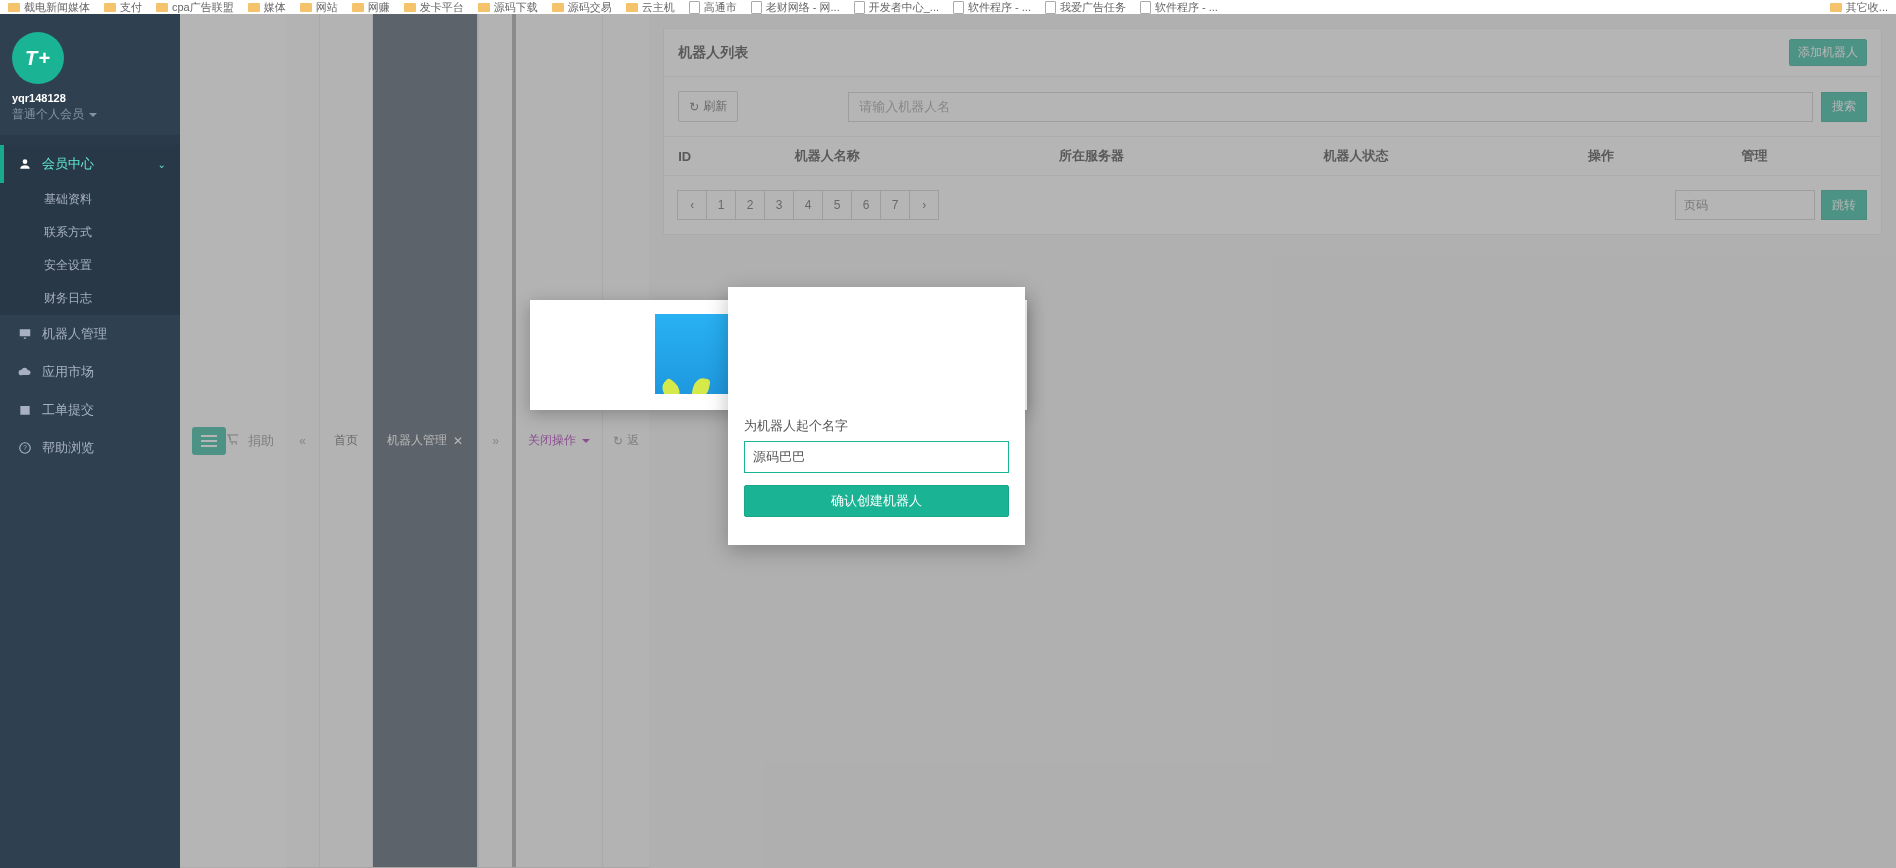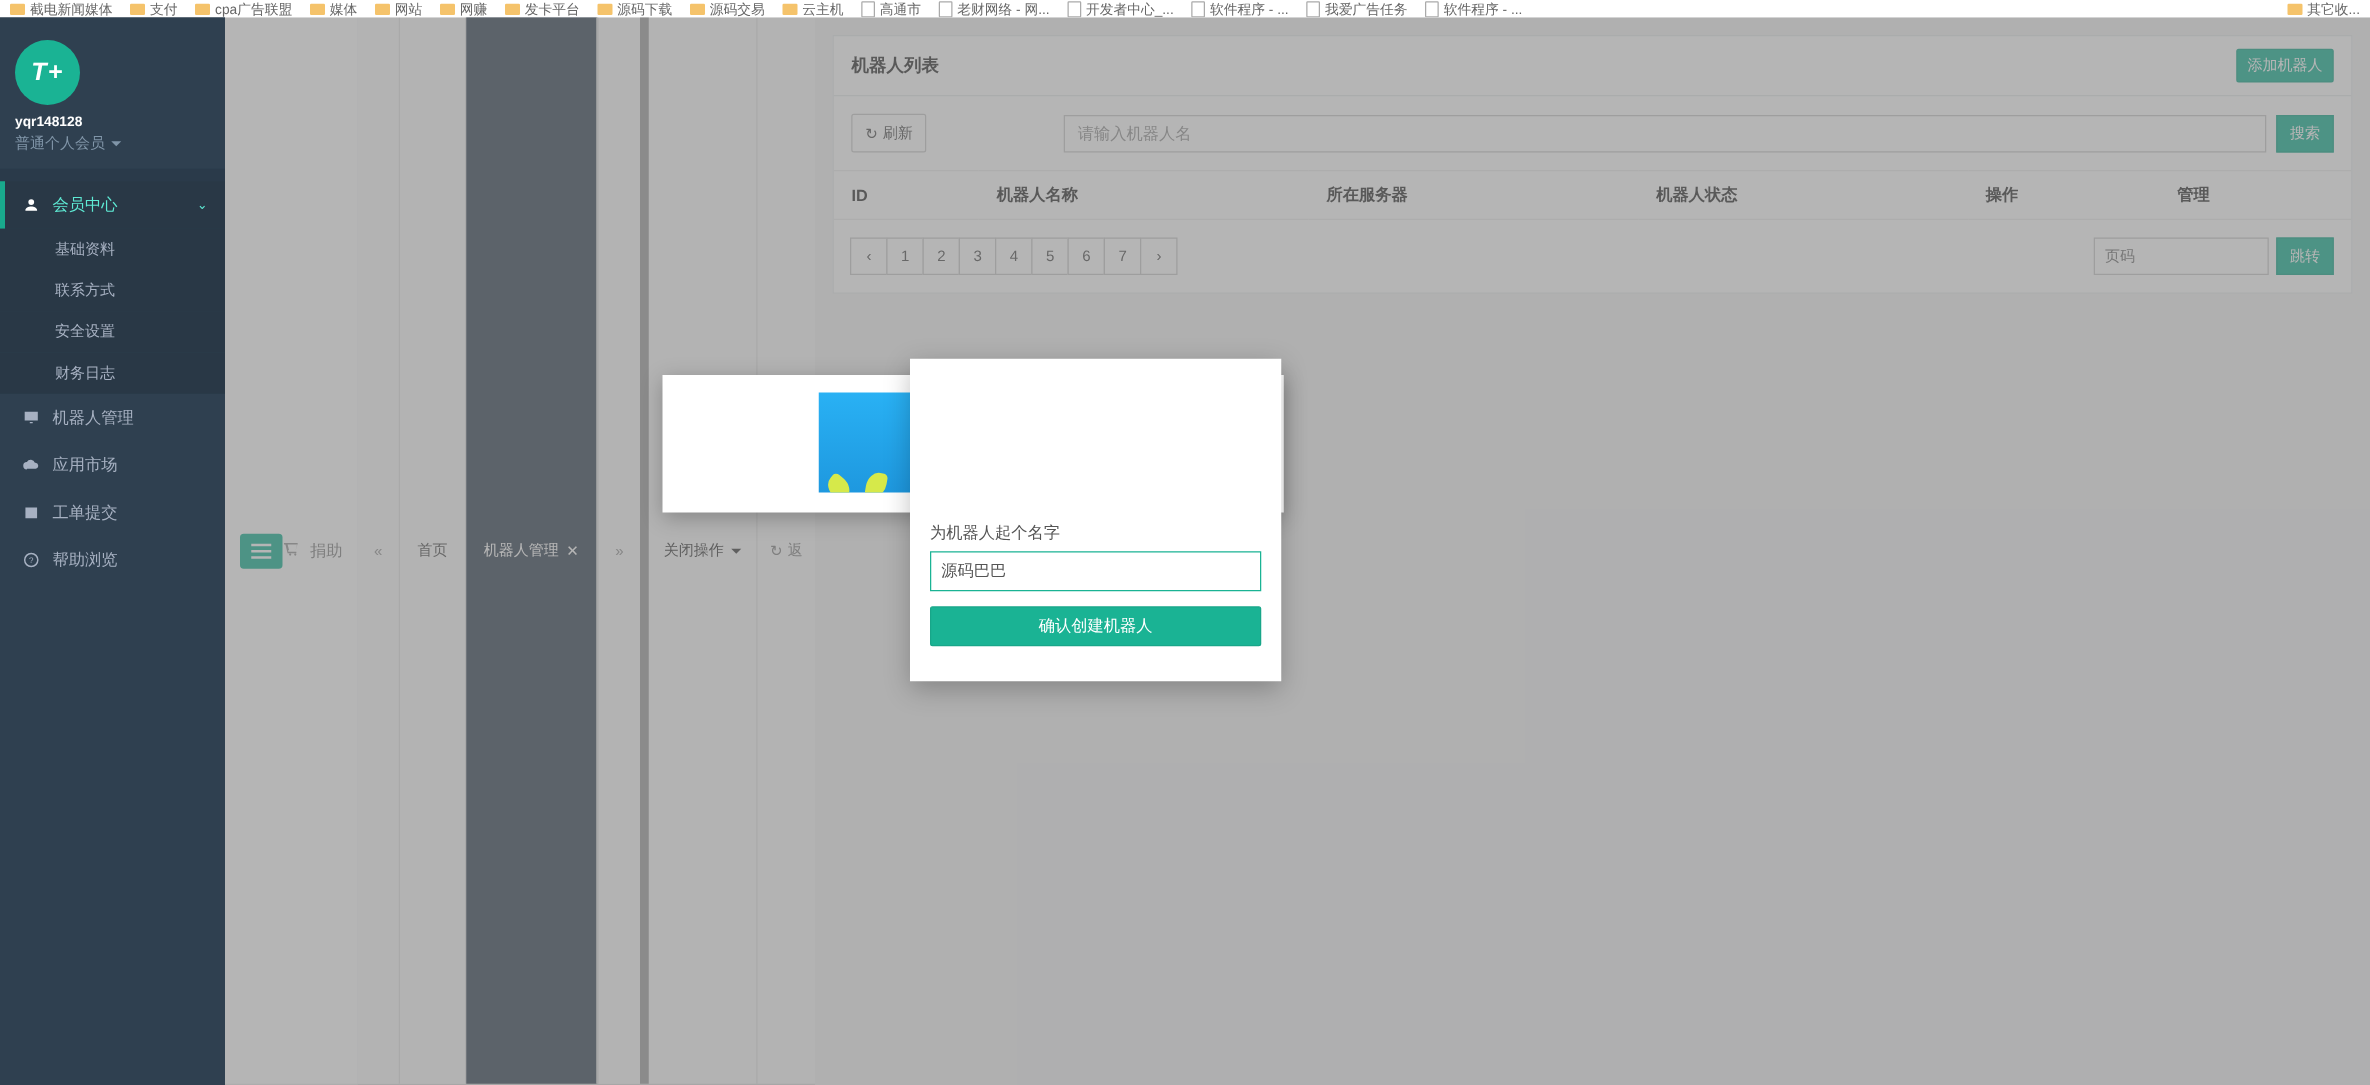--- a/index.html
+++ b/index.html
@@ -162,22 +162,22 @@
       gap: 6px;
       background: #fafafa;
       cursor: pointer;
     }
     .tab.active { background: #3b4a59; color: #fff; }
     .tab .close { color: #aab; font-size: 12px; }
     .tab.active .close { color: #fff; }
     .tabbar .flex { flex: 1; }
     .close-actions {
       padding: 9px 12px;
-      border-left: 7px solid #a3a3a3;
-      color: #404040;
+      border-left: 4px solid #a3a3a3;
+      color: #a21caf;
       display: inline-flex;
       align-items: center;
       gap: 4px;
       cursor: pointer;
     }
     .back-link {
       padding: 9px 10px;
       border-left: 1px solid #e5e5e5;
       display: inline-flex;
       align-items: center;

